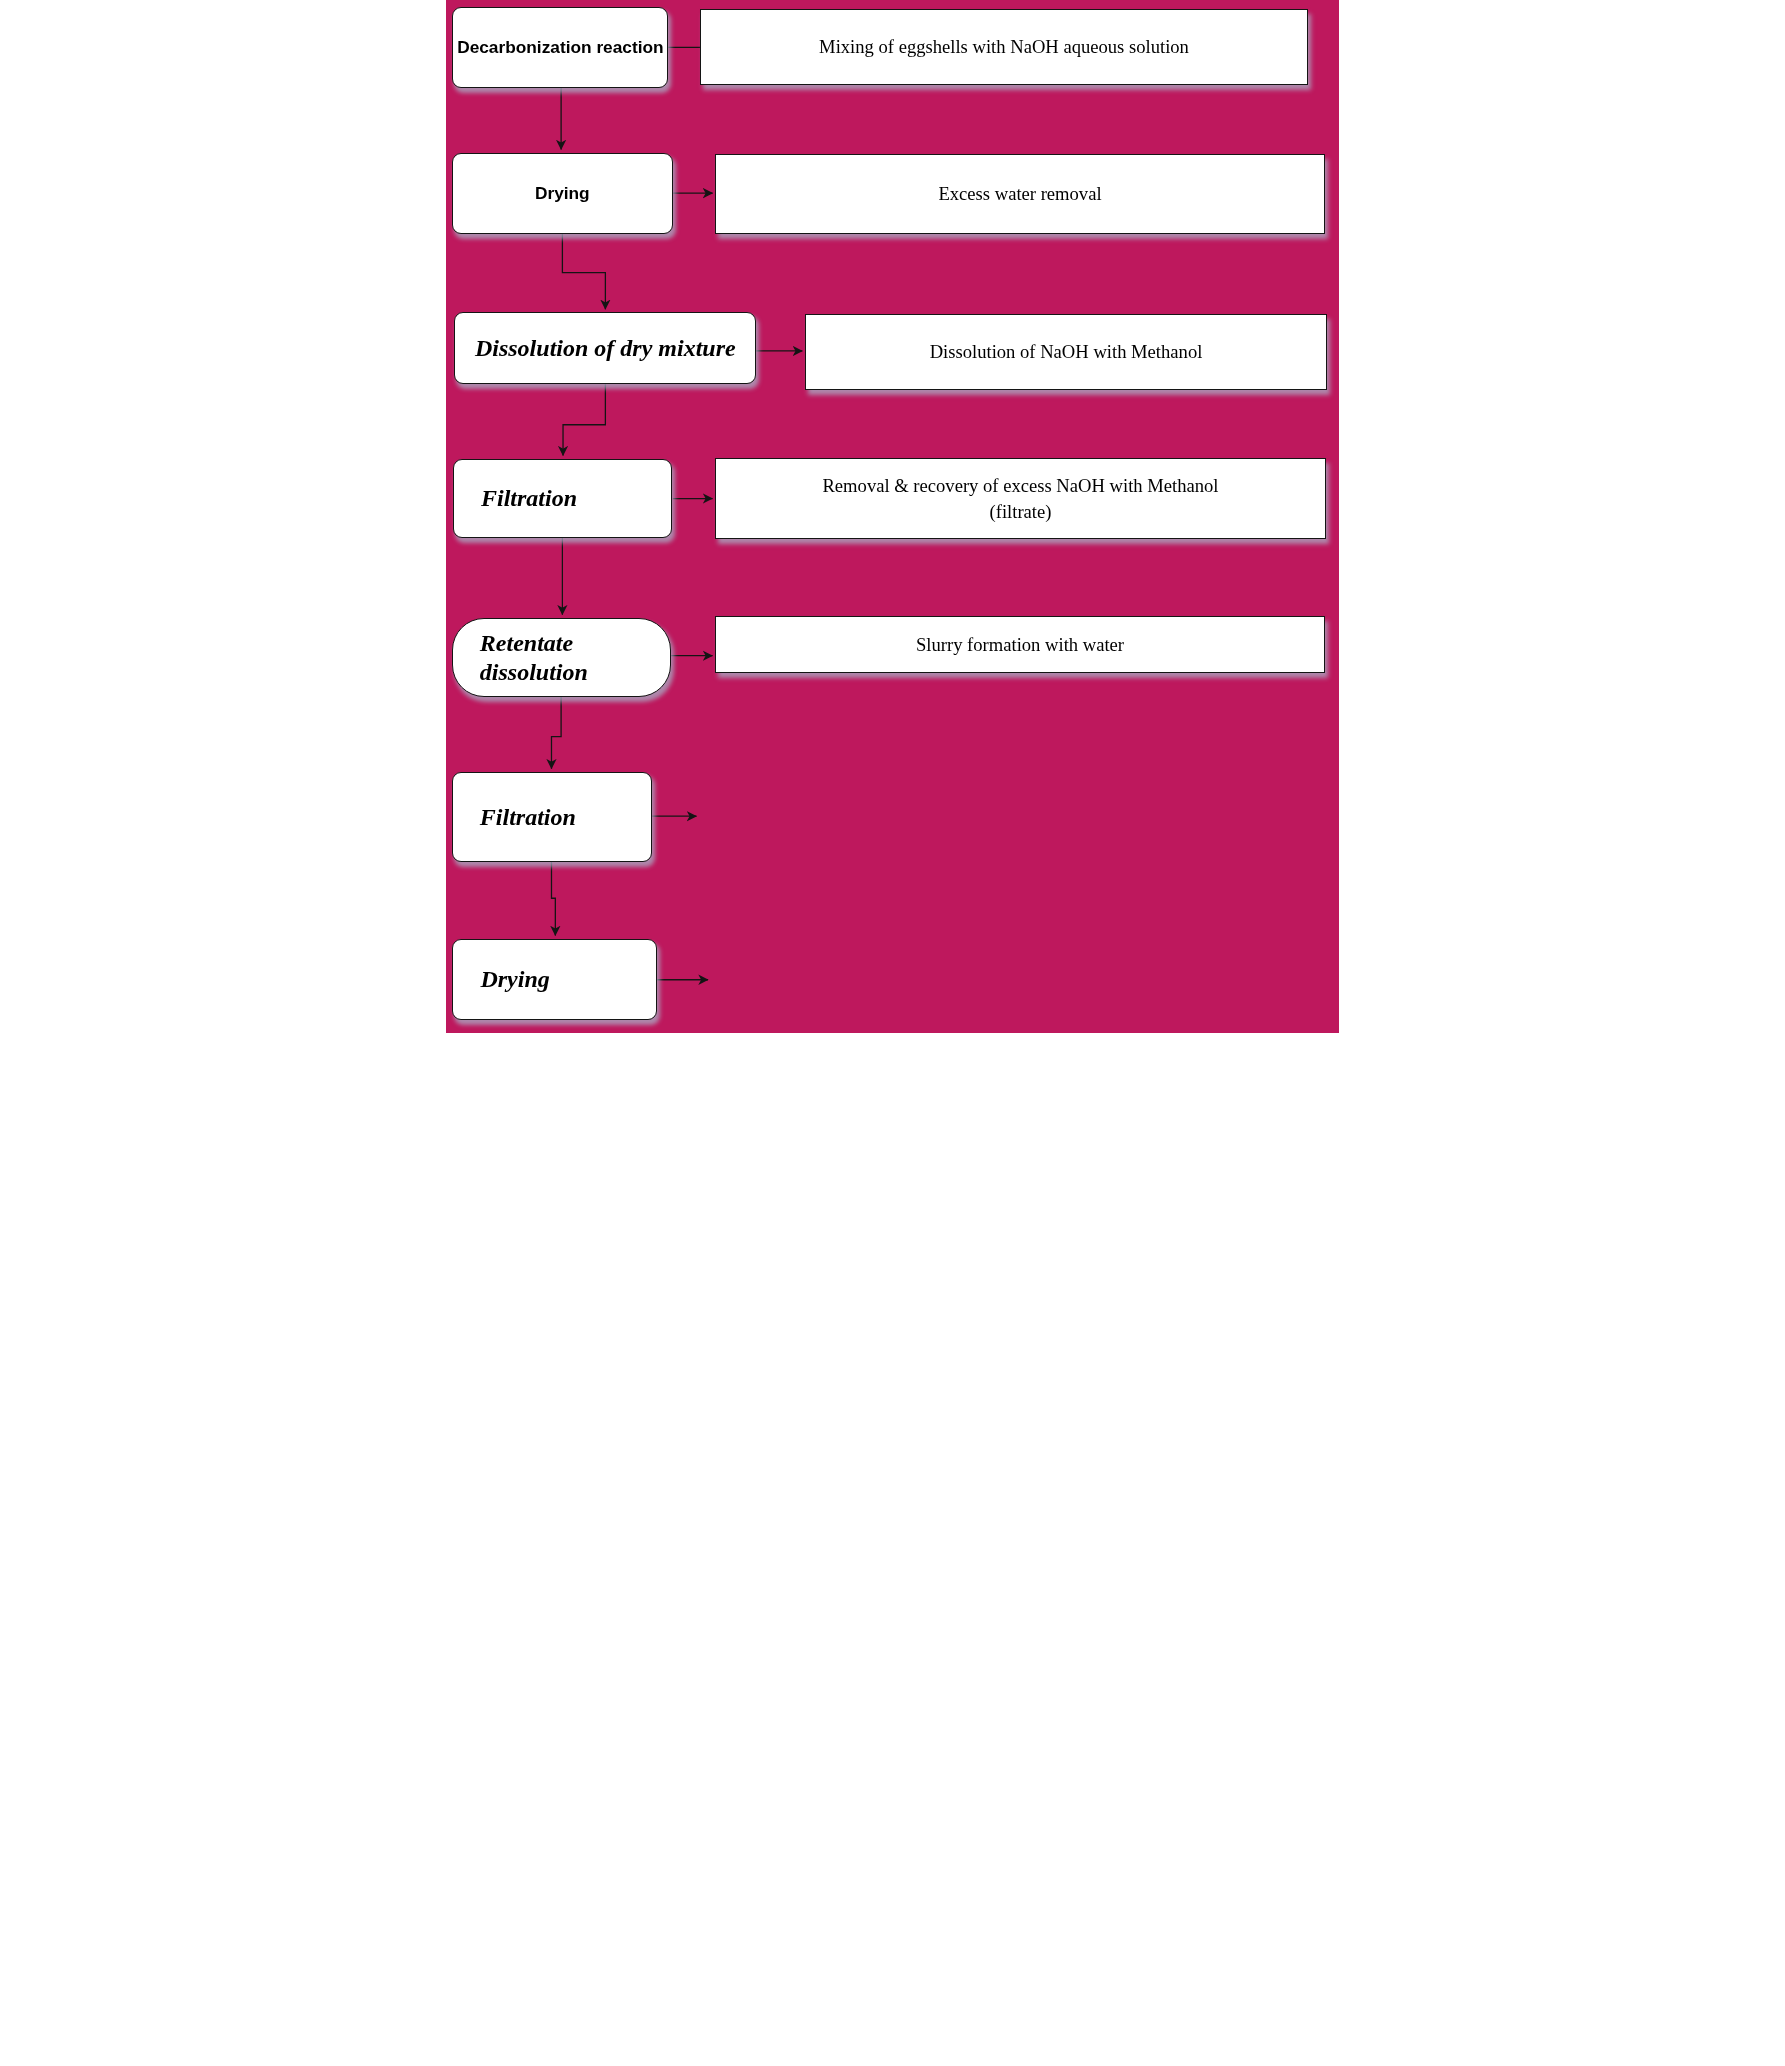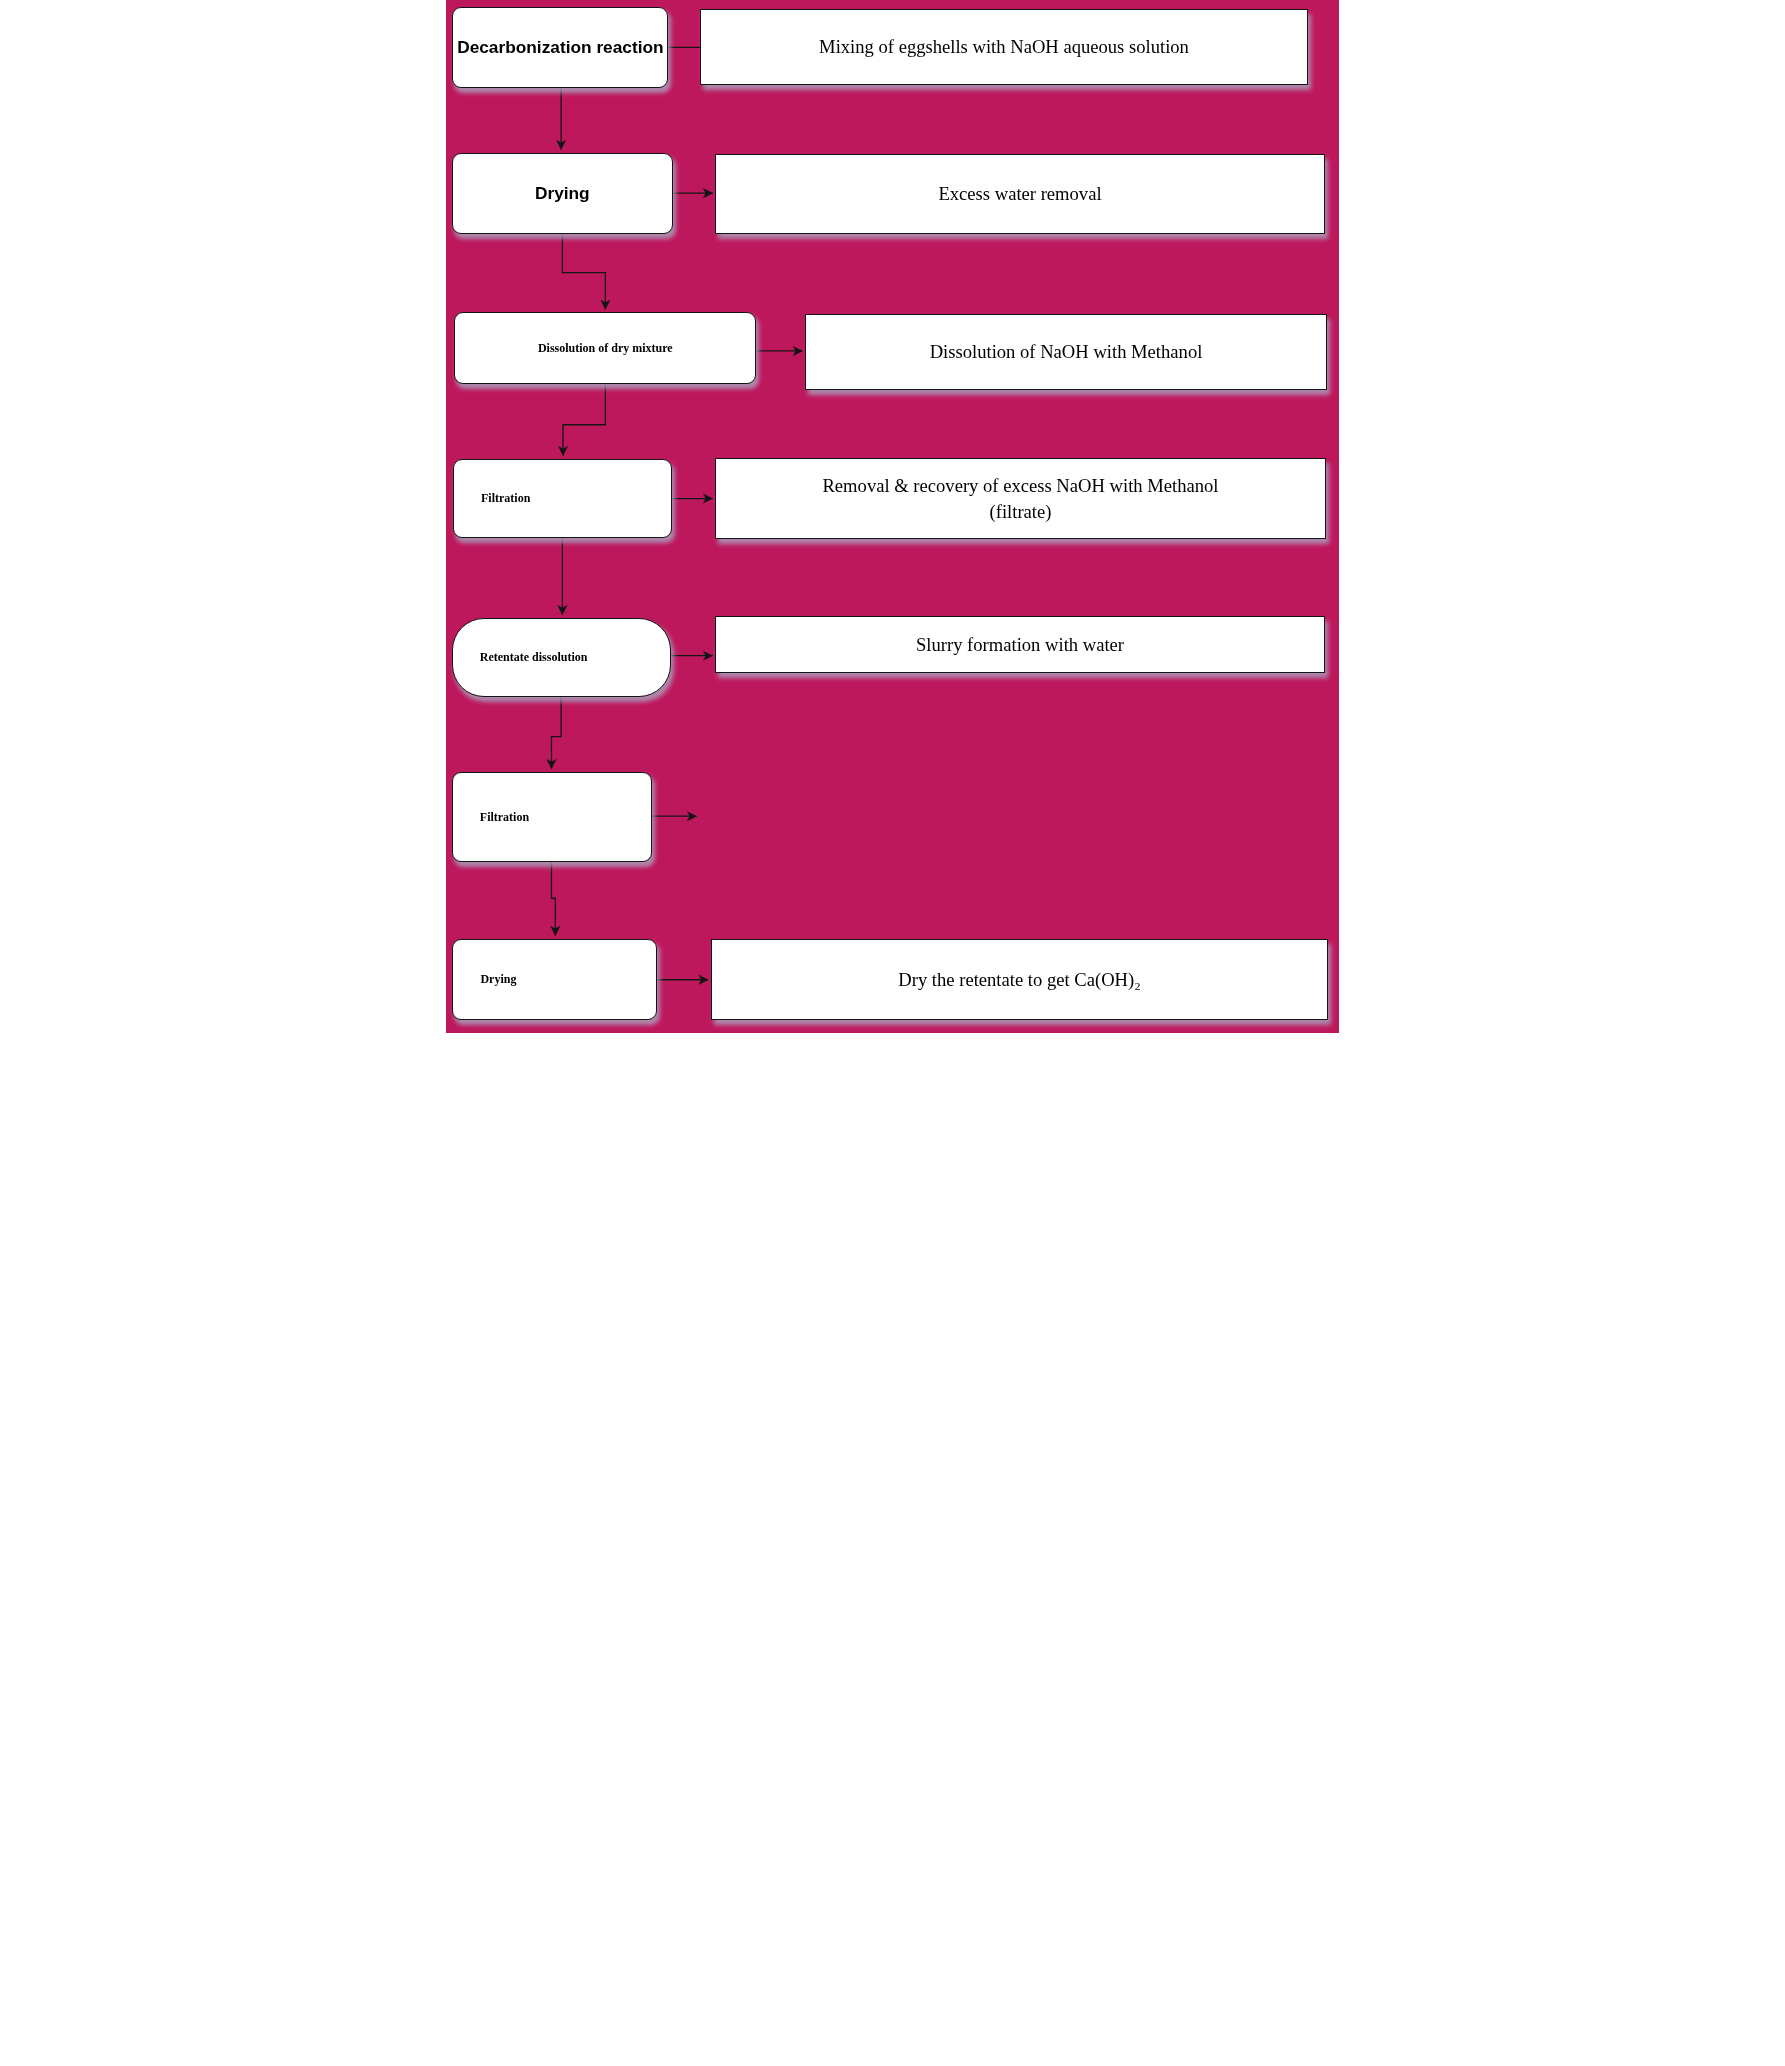--- a/index.html
+++ b/index.html
@@ -33,22 +33,23 @@
   }
   .step.sans {
     font-family: "Liberation Sans", "DejaVu Sans", sans-serif;
     font-weight: bold;
     font-size: 17.3px;
     line-height: 1.2;
   }
   .step.serif {
     font-family: "Liberation Serif", "DejaVu Serif", serif;
     font-weight: bold;
-    font-size: 12px;
+    font-size: 24px;
     line-height: 1.2;
+    font-style: italic;
   }
   .step.bias-left {
     justify-content: flex-start;
     text-align: left;
     padding-left: 27px;
   }
   .detail {
     font-family: "Liberation Serif", "DejaVu Serif", serif;
     font-weight: normal;
     font-size: 18.6px;
@@ -140,18 +141,15 @@
     <span>Slurry formation with water</span>
   </div>
 
   <div class="node step serif bias-left" style="left:5.8px; top:772px; width:200px; height:90px;">
     <span>Filtration</span>
   </div>
 
   <div class="node step serif bias-left" style="left:6.4px; top:939px; width:205px; height:81px;">
     <span>Drying</span>
   </div>
-  <div class="node detail" style="left:265px; top:939px; width:617px; height:81px;">
-    <span>Dry the retentate to get Ca(OH)₂</span>
-  </div>
 
 </div>
 
 
 </body></html>

